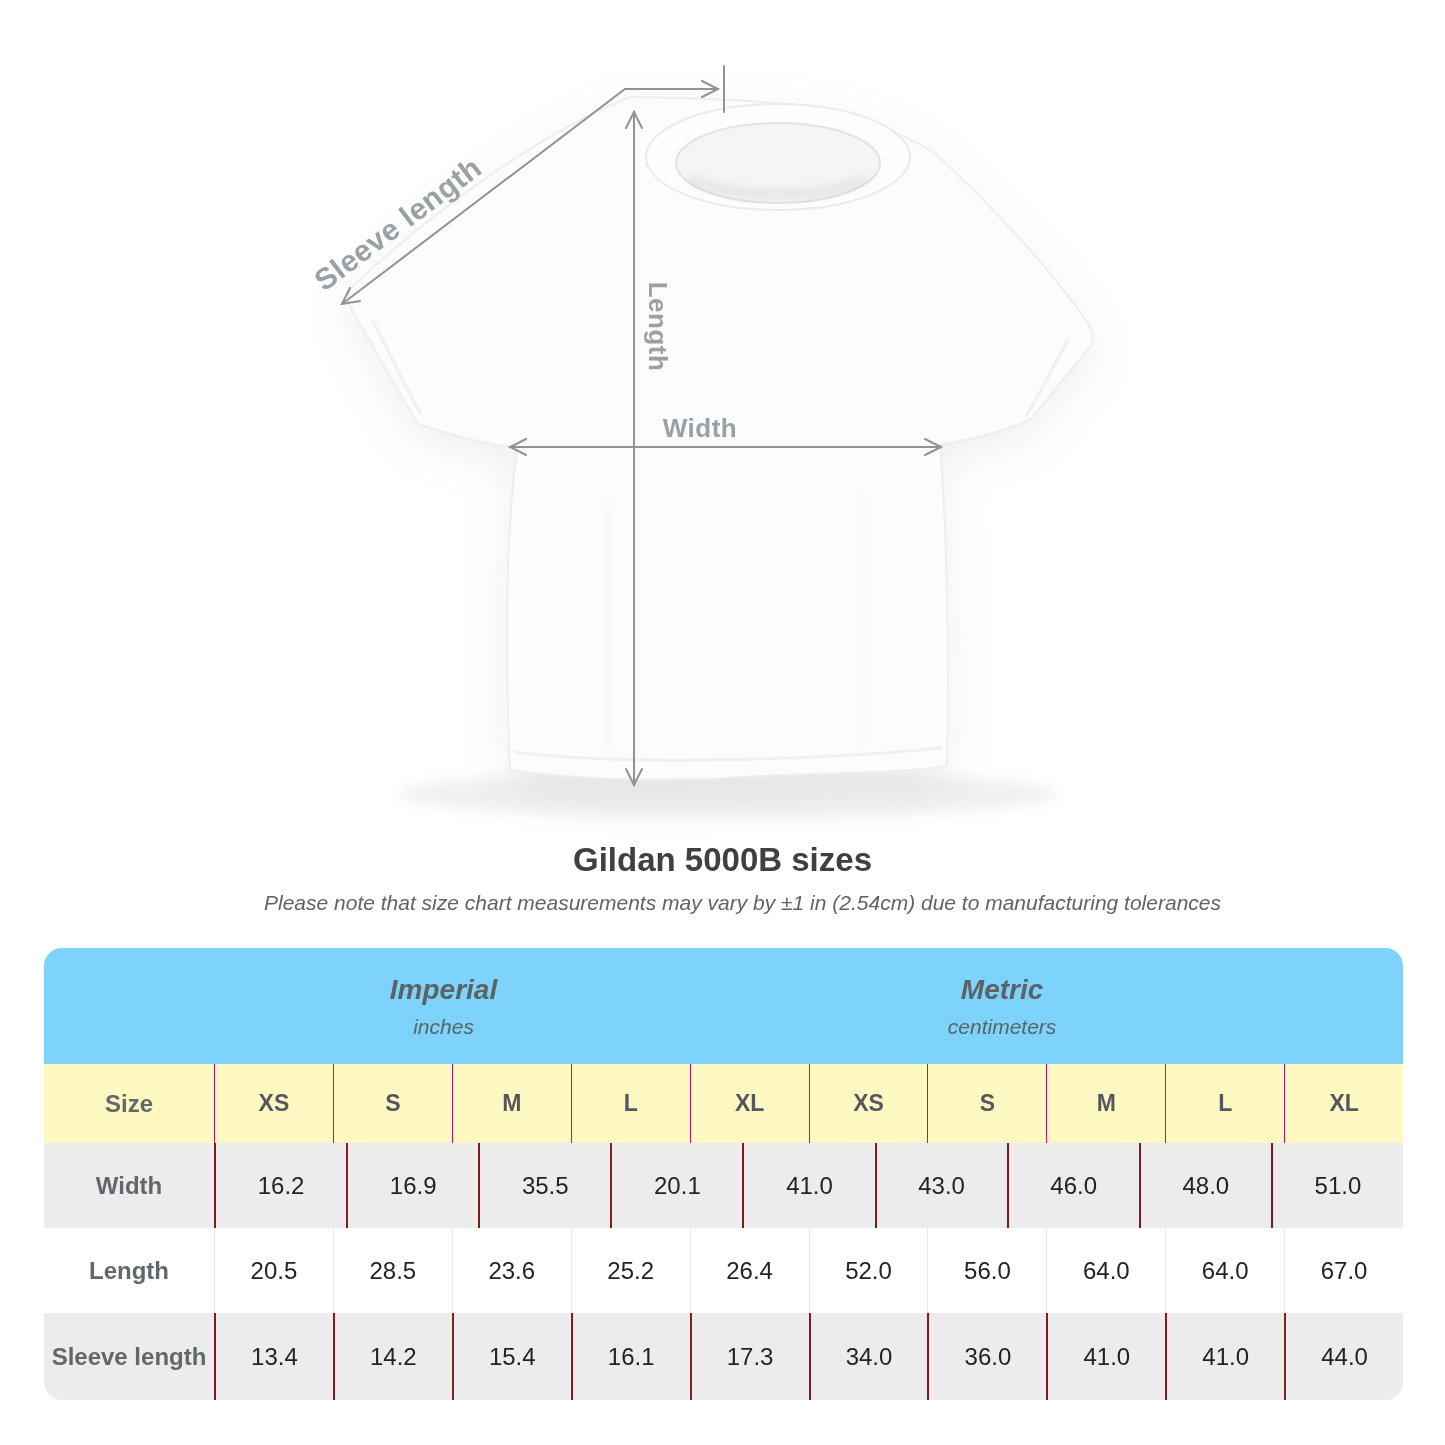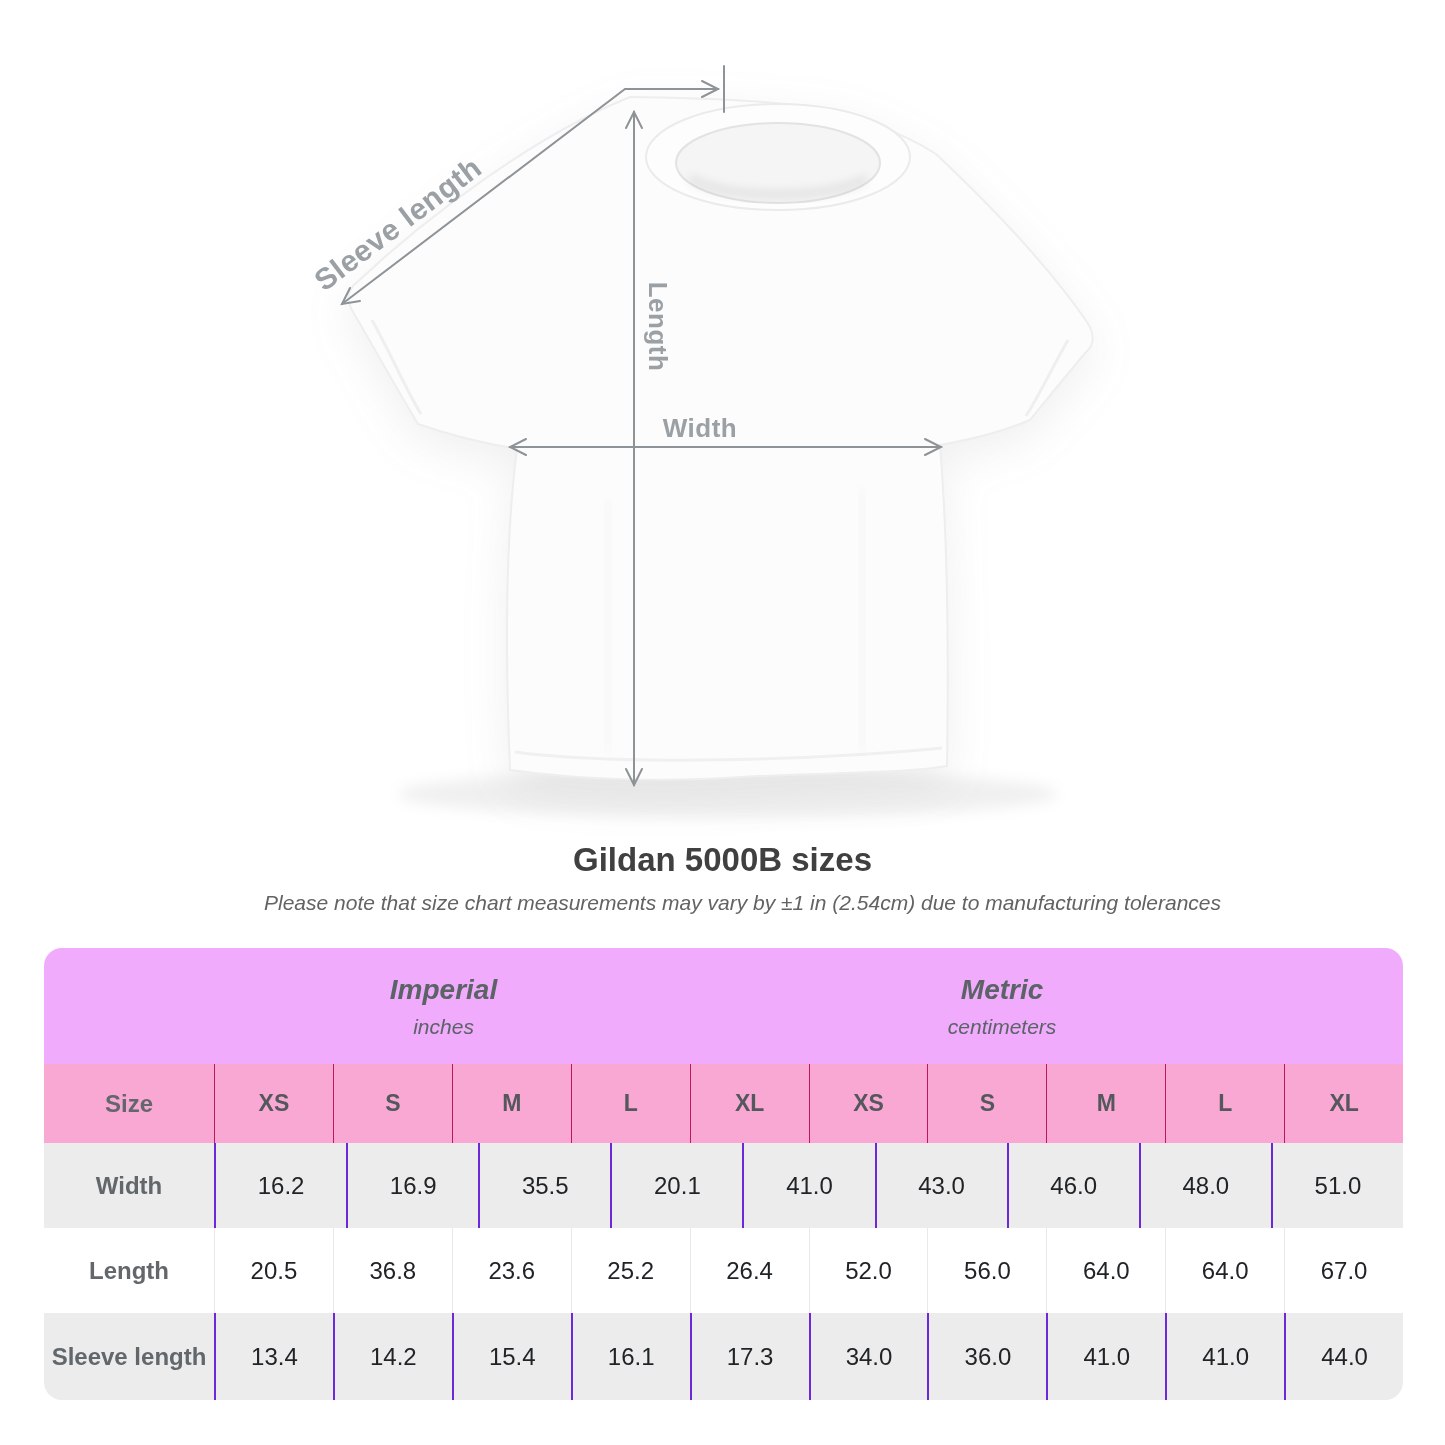--- a/index.html
+++ b/index.html
@@ -16,36 +16,36 @@
   .dlabel.length{left:605px;top:311px;width:104px;font-size:26px;transform:rotate(90deg);}
   .dlabel.width{left:620px;top:413px;width:160px;font-size:26px;}
   
   .title{position:absolute;top:841px;left:0;width:100%;margin:0;text-align:center;
          font-size:33px;font-weight:bold;color:#404040;}
   .subtitle{position:absolute;top:891px;left:0;width:100%;margin:0;text-align:center;
             font-size:21px;font-style:italic;color:#636363;padding-left:20px;}
   
   .sizetable{position:absolute;top:948px;left:44px;width:1359px;height:452px;
              border-radius:18px;overflow:hidden;}
-  .thead{position:relative;height:116px;background:#f0abfc;}
+  .thead{position:relative;height:116px;background:#7dd3fc;}
   .unit-group{position:absolute;top:50%;transform:translate(-50%,-50%);text-align:center;}
   .unit-group.imperial{left:29.4%;}
   .unit-group.metric{left:70.5%;}
   .unit-name{font-size:28px;font-weight:bold;font-style:italic;color:#5b6367;}
   .unit-sub{font-size:21px;font-style:italic;color:#5b6367;margin-top:9px;}
   .trow{display:flex;width:100%;}
   .cell{flex:1;display:flex;align-items:center;justify-content:center;}
   .cell.first{flex:0 0 170px;}
-  .size-row{height:79px;background:#f9a8d4;}
+  .size-row{height:79px;background:#fef9c3;}
   .size-row .cell + .cell{border-left:1px solid #be185d;}
   .row-white{height:85px;background:#ffffff;}
   .row-white .cell + .cell{border-left:1px solid #e9e9e9;}
   .row-gray{height:85px;background:#ececec;}
   .row-gray.last{height:87px;}
-  .row-gray .cell + .cell{border-left:2px solid #6d28d9;}
+  .row-gray .cell + .cell{border-left:2px solid #7f1d1d;}
   .row-label{font-weight:bold;font-size:24px;color:#61676b;}
   .size-letter{font-weight:bold;font-size:23px;color:#54585c;}
   .num{font-size:24px;color:#202427;}
 </style>
 </head>
 <body>
 
 <div class="page">
 
   <div class="diagram">
@@ -157,21 +157,21 @@
       <div class="cell num">41.0</div>
       <div class="cell num">43.0</div>
       <div class="cell num">46.0</div>
       <div class="cell num">48.0</div>
       <div class="cell num">51.0</div>
     </div>
 
     <div class="trow row-white">
       <div class="cell first row-label">Length</div>
       <div class="cell num">20.5</div>
-      <div class="cell num">36.8</div>
+      <div class="cell num">28.5</div>
       <div class="cell num">23.6</div>
       <div class="cell num">25.2</div>
       <div class="cell num">26.4</div>
       <div class="cell num">52.0</div>
       <div class="cell num">56.0</div>
       <div class="cell num">64.0</div>
       <div class="cell num">64.0</div>
       <div class="cell num">67.0</div>
     </div>
 

